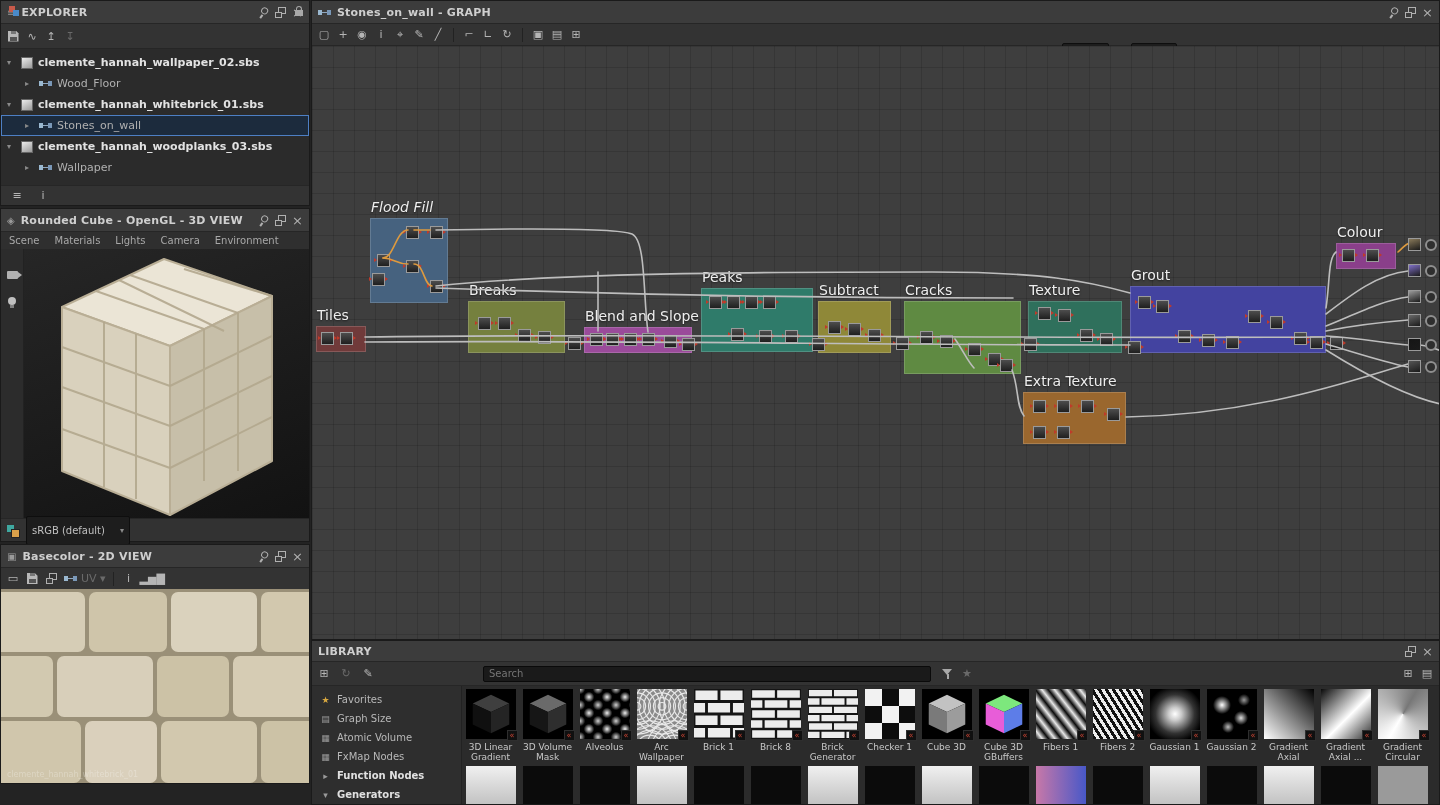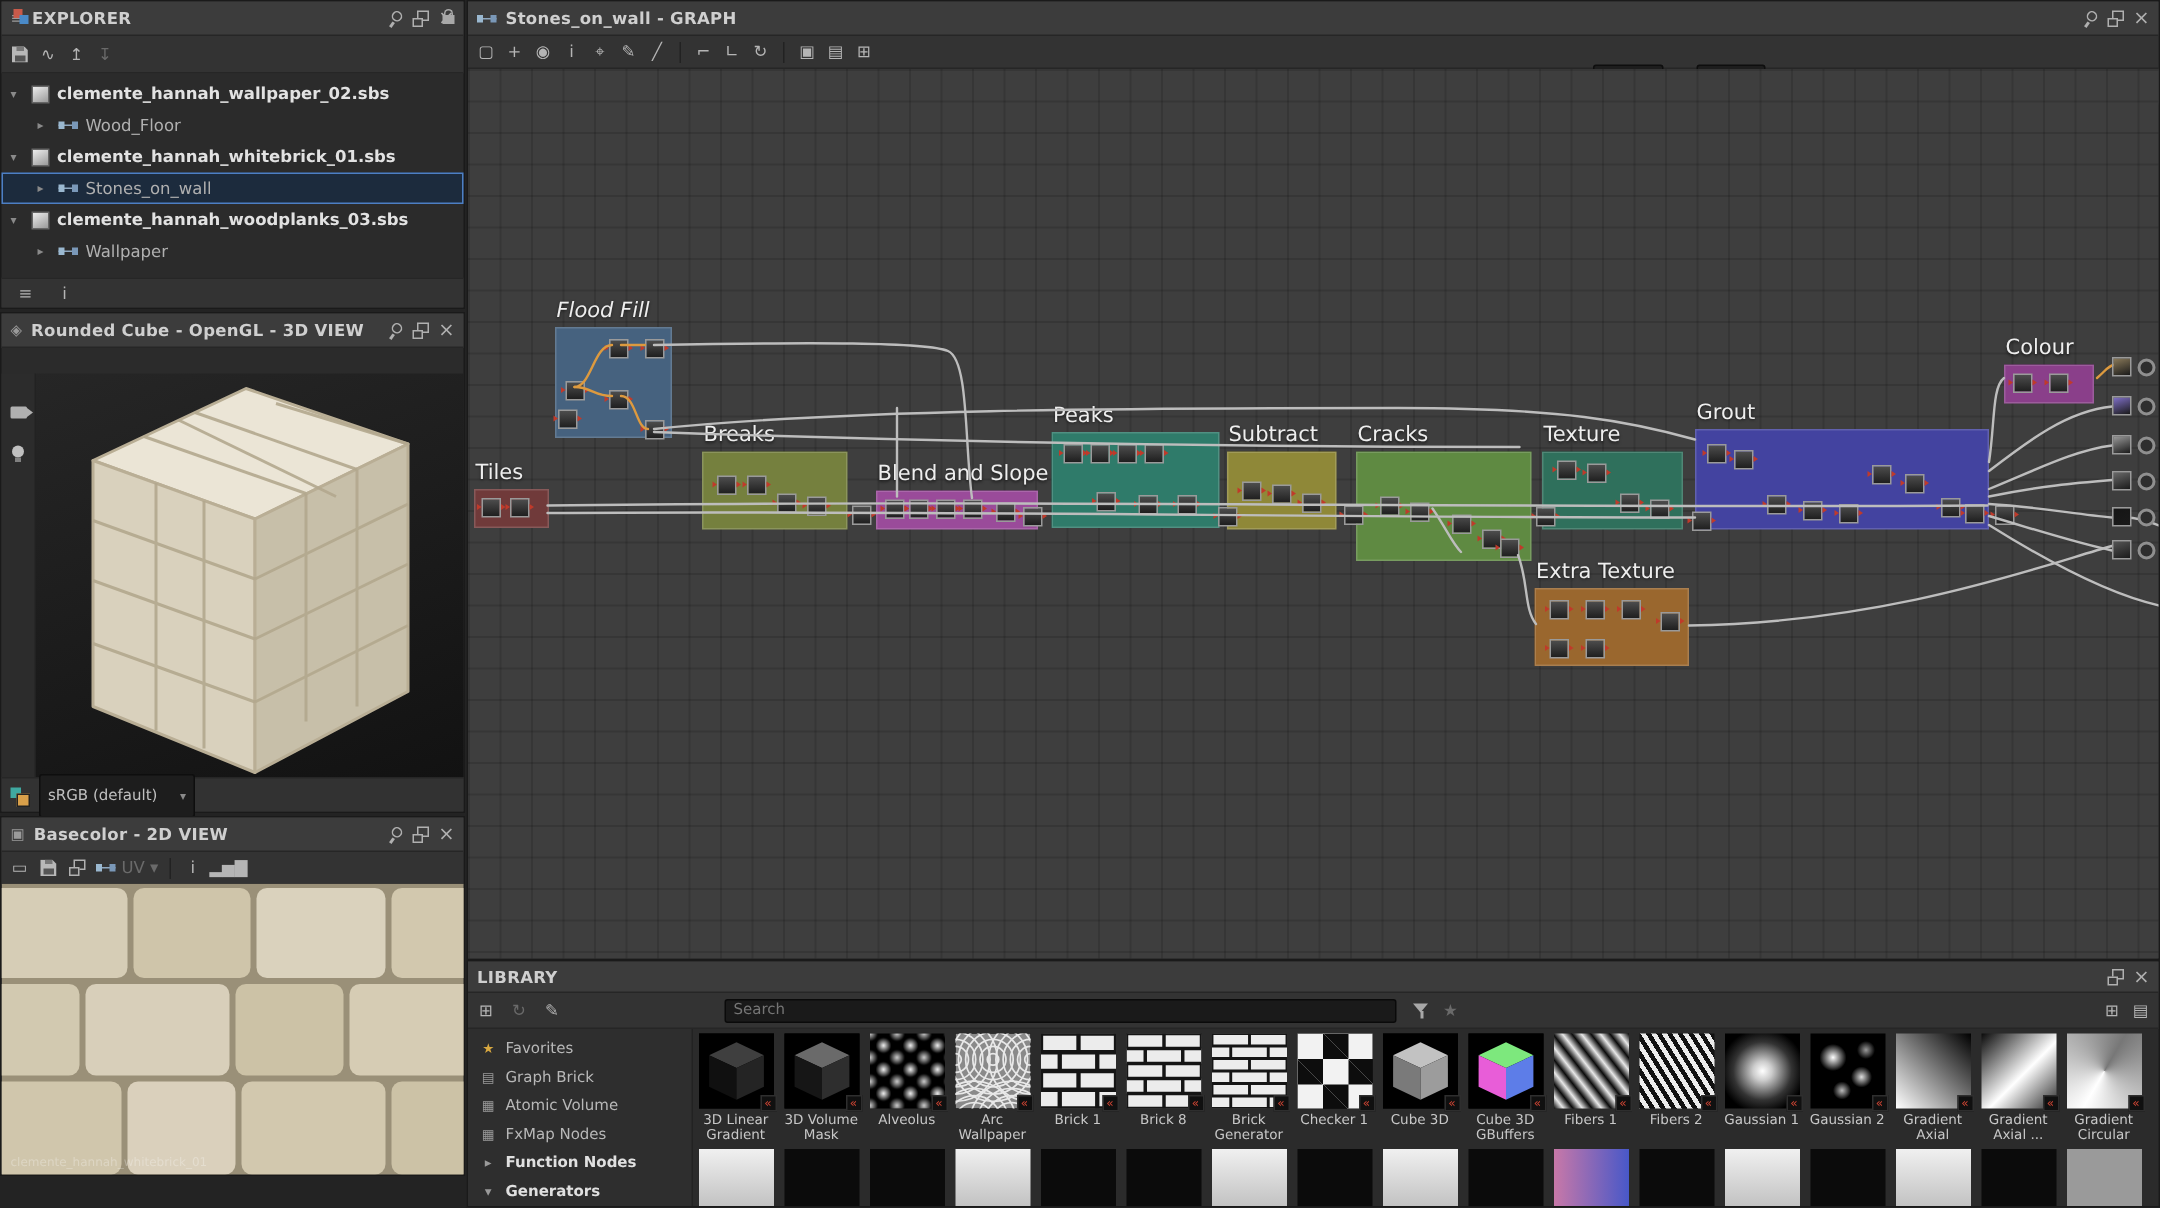--- a/index.html
+++ b/index.html
@@ -181,20 +181,27 @@
 
   <div class="panel" id="view3d">
     <div class="phead">
       <span class="phico">◈</span>
       <span class="ptitle">Rounded Cube - OpenGL - 3D VIEW</span>
       <span class="hsp"></span>
       <span class="i-pin"></span>
       <span class="i-float"></span>
       <span class="i-close">×</span>
     </div>
+    <div class="tabsbar">
+        <span class="tab">Scene</span>
+        <span class="tab">Materials</span>
+        <span class="tab">Lights</span>
+        <span class="tab">Camera</span>
+        <span class="tab">Environment</span>
+      </div>
     <div class="v3dbody">
       <div class="v3dstrip">
           <span class="tbi">
             <span class="i-cam"></span>
           </span>
           <span class="tbi">
             <span class="i-bulb"></span>
           </span>
         </div>
       <div class="v3dviewport">
@@ -370,21 +377,21 @@
           <span class="arr">▾</span>
         </span>
       <span class="tbi">↺</span>
       <span id="row2right" style="display:flex;align-items:center;gap:6px;margin-left:28px;margin-right:150px;">
           <span class="tbi">≡</span>
           <span class="tbi">⋮</span>
           <span class="tbi">⊞</span>
         </span>
     </div>
     <div class="gcanvas">
-        <div class="ggroup" style="left: 58px; top: 172px; width: 78px; height: 74px; background: rgb(70, 98, 127); font-style: italic;">
+        <div class="ggroup" style="left: 58px; top: 172px; width: 78px; height: 85px; background: rgb(70, 98, 127); font-style: italic;">
           <div class="glabel">Flood Fill</div>
           <div class="gnode" style="left: 7px; top: 36px;"></div>
           <div class="gnode" style="left: 36px; top: 8px;"></div>
           <div class="gnode" style="left: 36px; top: 42px;"></div>
           <div class="gnode" style="left: 60px; top: 8px;"></div>
           <div class="gnode" style="left: 60px; top: 62px;"></div>
         </div>
         <div class="ggroup" style="left: 4px; top: 280px; width: 50px; height: 26px; background: rgb(112, 58, 58);">
           <div class="glabel">Tiles</div>
           <div class="gnode" style="left: 5px; top: 6px;"></div>
@@ -544,21 +551,21 @@
       <span class="tbi">▤</span>
     </div>
     <div class="libbody">
       <div class="libside">
           <div class="catrow">
             <span class="cico" style="color: rgb(216, 168, 64);">★</span>
             <span>Favorites</span>
           </div>
           <div class="catrow">
             <span class="cico">▤</span>
-            <span>Graph Brick</span>
+            <span>Graph Size</span>
           </div>
           <div class="catrow">
             <span class="cico">▦</span>
             <span>Atomic Volume</span>
           </div>
           <div class="catrow">
             <span class="cico">▦</span>
             <span>FxMap Nodes</span>
           </div>
           <div class="catrow bold">

